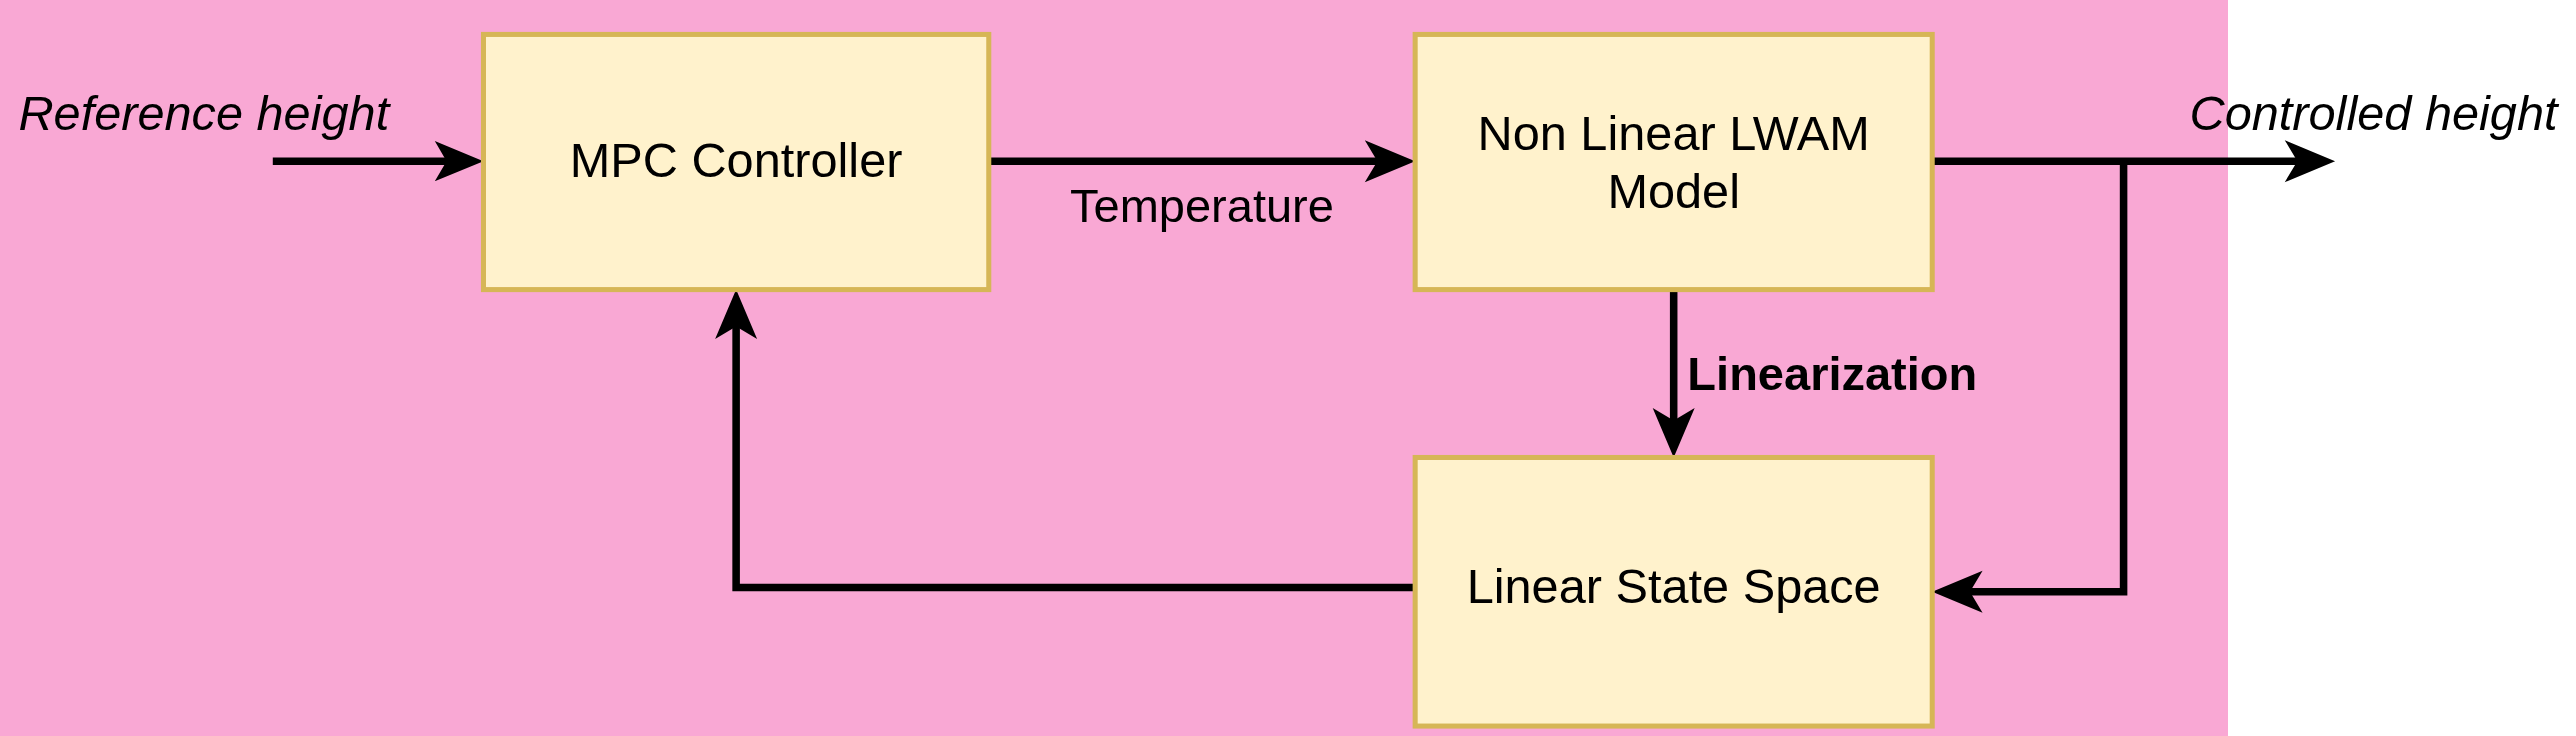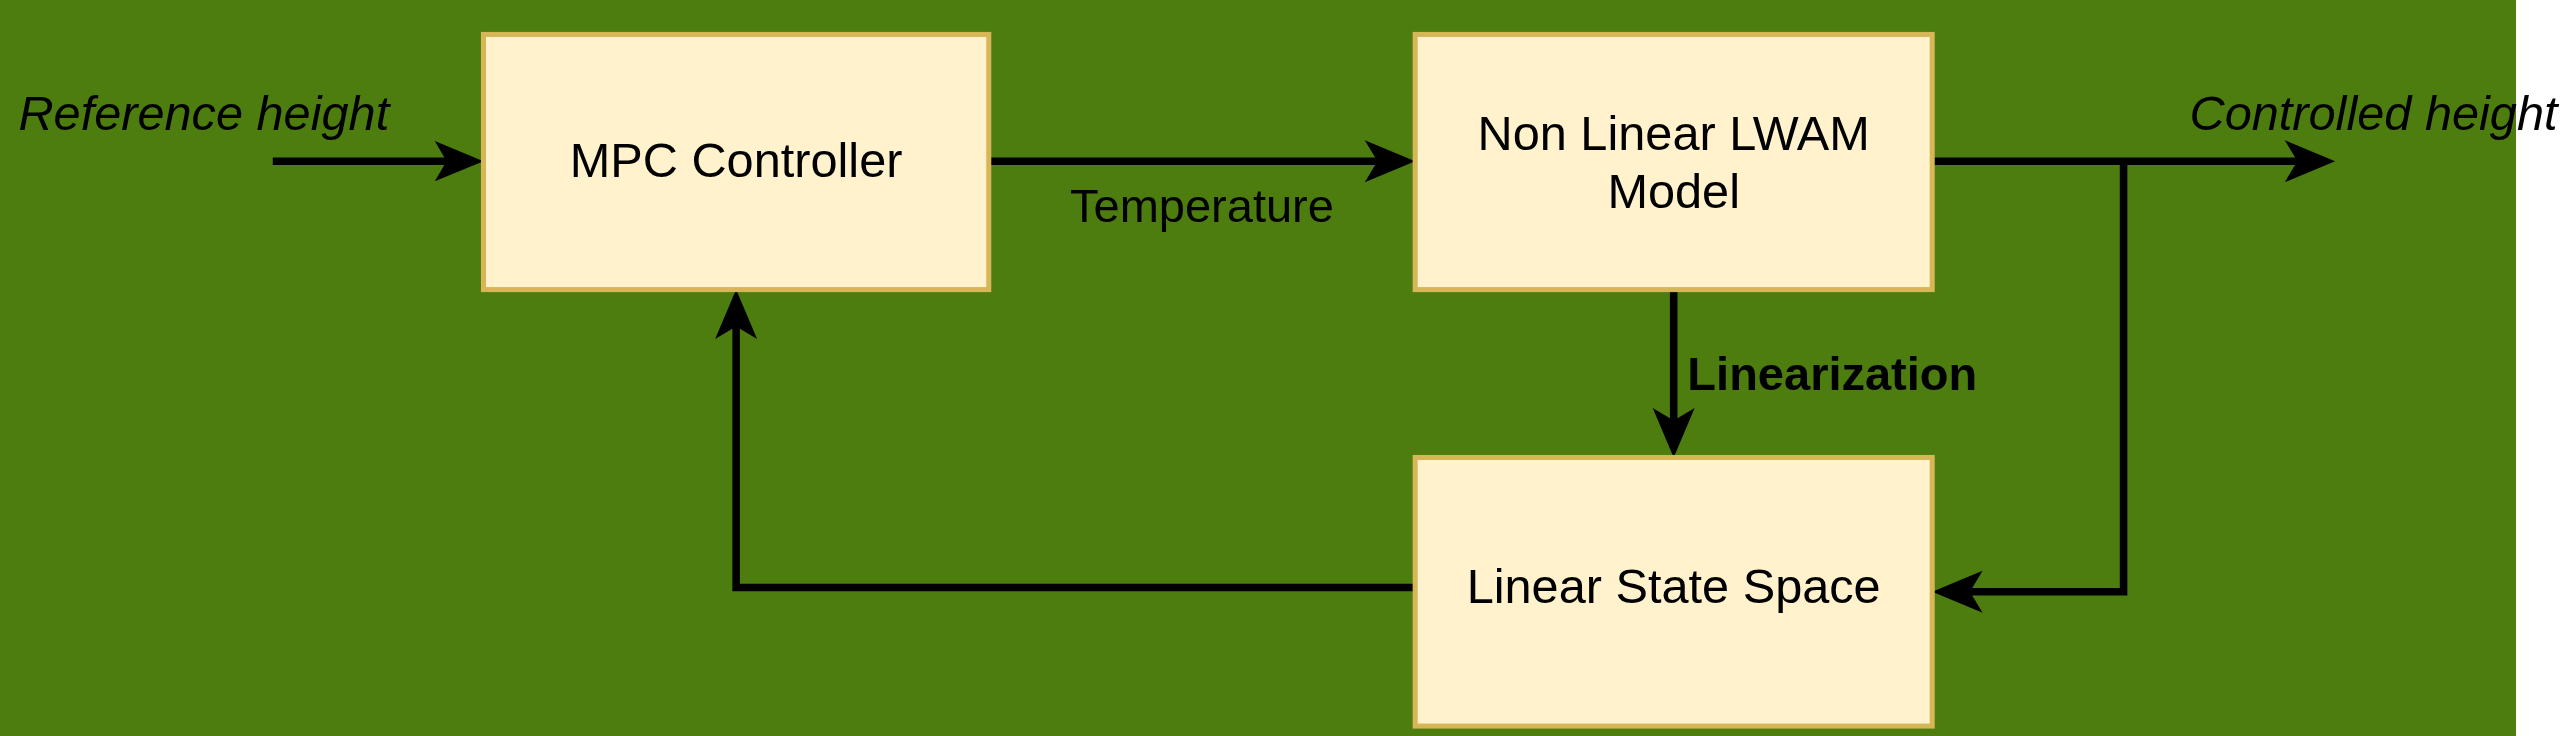--- a/index.html
+++ b/index.html
@@ -8,23 +8,23 @@
     background: #ffffff;
   }
   body {
     width: 2576px;
     height: 737px;
     font-family: "Liberation Sans", sans-serif;
     overflow: hidden;
   }
   #diagram-root {
     position: relative;
-    width: 2516px;
+    width: 2228px;
     height: 737px;
-    background: #4d7c0f;
+    background: #f9a8d4;
   }
   svg.diagram-canvas {
     display: block;
     width: 2576px;
     height: 737px;
   }
   .node-rect {
     fill: #fff2cc;
     stroke: #d6b656;
     stroke-width: 6;

